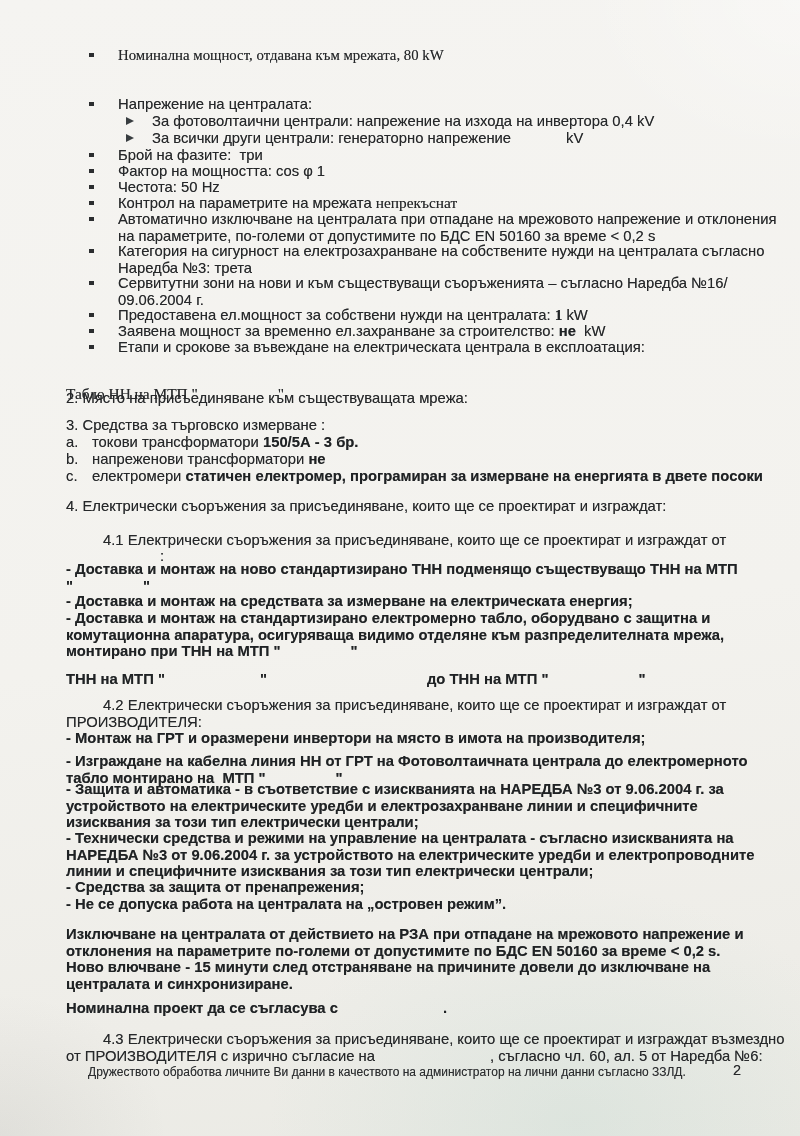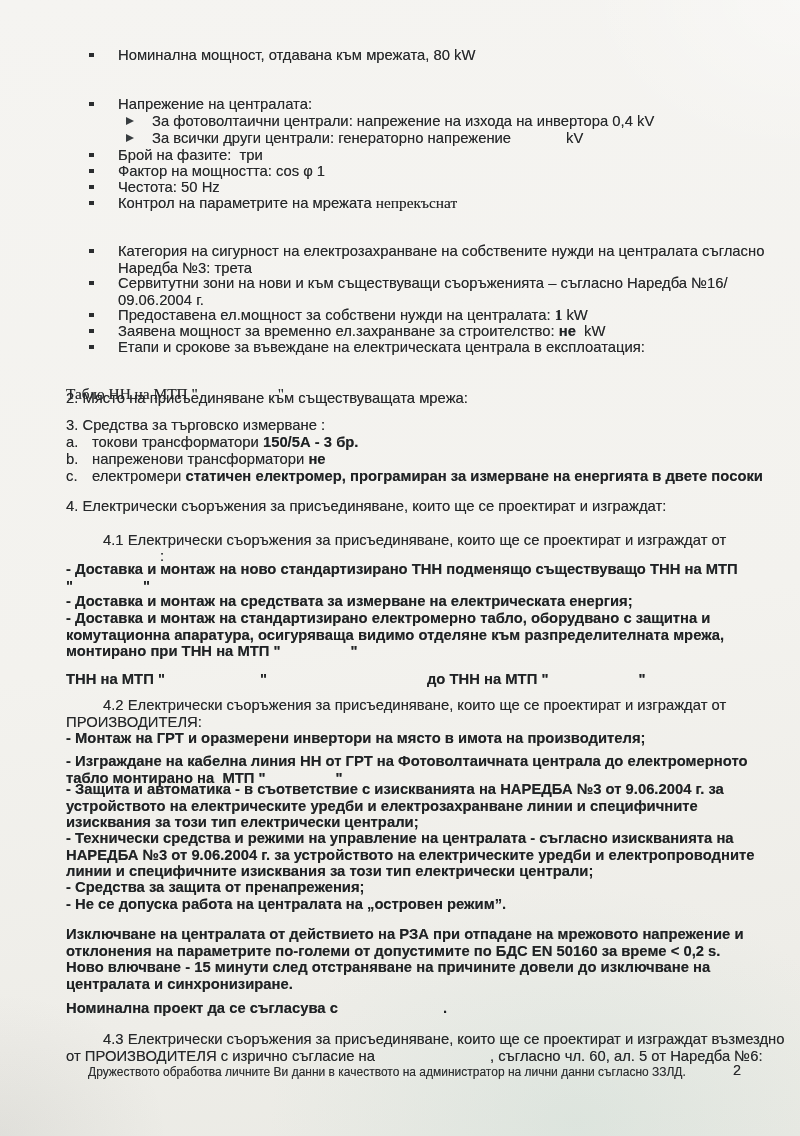--- a/index.html
+++ b/index.html
@@ -65,28 +65,29 @@
     font-size:14.5px;color:#26282a;
     text-shadow:0 0 0.5px rgba(40,42,44,0.55);
   }
 </style>
 </head>
 <body>
 
 <div class="page">
   <div class="footer-line">Дружеството обработва личните Ви данни в качеството на администратор на лични данни съгласно ЗЗЛД.</div>
   <div class="page-number">2</div>
-<div class="block bullet" style="top: 47px;"><span class="marker bullet-sq"></span><span>Номинална мощност, отдавана към мрежата, 80 kW</span></div>
+<div class="block bullet" style="top: 47px; font-family: Liberation Serif, serif;"><span class="marker bullet-sq"></span><span>Номинална мощност, отдавана към мрежата, 80 kW</span></div>
     <div class="block bullet" style="top: 96px;"><span class="marker bullet-sq"></span><span>Напрежение на централата:</span></div>
     <div class="block arrow" style="top: 113px;"><span class="marker arrow-tr"></span><span>За фотоволтаични централи: напрежение на изхода на инвертора 0,4 kV</span></div>
     <div class="block arrow" style="top: 130px;"><span class="marker arrow-tr"></span><span>За всички други централи: генераторно напрежение</span><span class="gap" style="width: 55px;"></span><span>kV</span></div>
     <div class="block bullet" style="top: 147px;"><span class="marker bullet-sq"></span><span>Брой на фазите:&nbsp; три</span></div>
     <div class="block bullet" style="top: 163px;"><span class="marker bullet-sq"></span><span>Фактор на мощността: cos φ 1</span></div>
     <div class="block bullet" style="top: 179px;"><span class="marker bullet-sq"></span><span>Честота: 50 Hz</span></div>
     <div class="block bullet" style="top: 195px;"><span class="marker bullet-sq"></span><span>Контрол на параметрите на мрежата </span><span class="serif">непрекъснат</span></div>
+    <div class="block bullet" style="top: 211px;"><span class="marker bullet-sq"></span><span>Автоматично изключване на централата при отпадане на мрежовото напрежение и отклонения</span><br><span>на параметрите, по-големи от допустимите по БДС EN 50160 за време &lt; 0,2 s</span></div>
     <div class="block bullet" style="top: 243px;"><span class="marker bullet-sq"></span><span>Категория на сигурност на електрозахранване на собствените нужди на централата съгласно</span><br><span>Наредба №3: трета</span></div>
     <div class="block bullet" style="top: 275px;"><span class="marker bullet-sq"></span><span>Сервитутни зони на нови и към съществуващи съоръженията – съгласно Наредба №16/</span><br><span>09.06.2004 г.</span></div>
     <div class="block bullet" style="top: 307px;"><span class="marker bullet-sq"></span><span>Предоставена ел.мощност за собствени нужди на централата: </span><span class="b serif">1</span><span> kW</span></div>
     <div class="block bullet" style="top: 323px;"><span class="marker bullet-sq"></span><span>Заявена мощност за временно ел.захранване за строителство: </span><span class="b">не</span><span>&nbsp; kW</span></div>
     <div class="block bullet" style="top: 339px;"><span class="marker bullet-sq"></span><span>Етапи и срокове за въвеждане на електрическата централа в експлоатация:</span></div>
     <div class="block section" style="top: 390px;"><span>2. Място на присъединяване към съществуващата мрежа:</span></div>
     <div class="block serifline" style="top: 386px;"><span>Табло НН на МТП "</span><span class="gap" style="width: 80px;"></span><span>"</span></div>
     <div class="block section" style="top: 417px;"><span>3. Средства за търговско измерване :</span></div>
     <div class="block letter" style="top: 434px;"><span class="marker letter-mk">a.</span><span>токови трансформатори </span><span class="b">150/5А - 3 бр.</span></div>
     <div class="block letter" style="top: 451px;"><span class="marker letter-mk">b.</span><span>напреженови трансформатори </span><span class="b">не</span></div>

